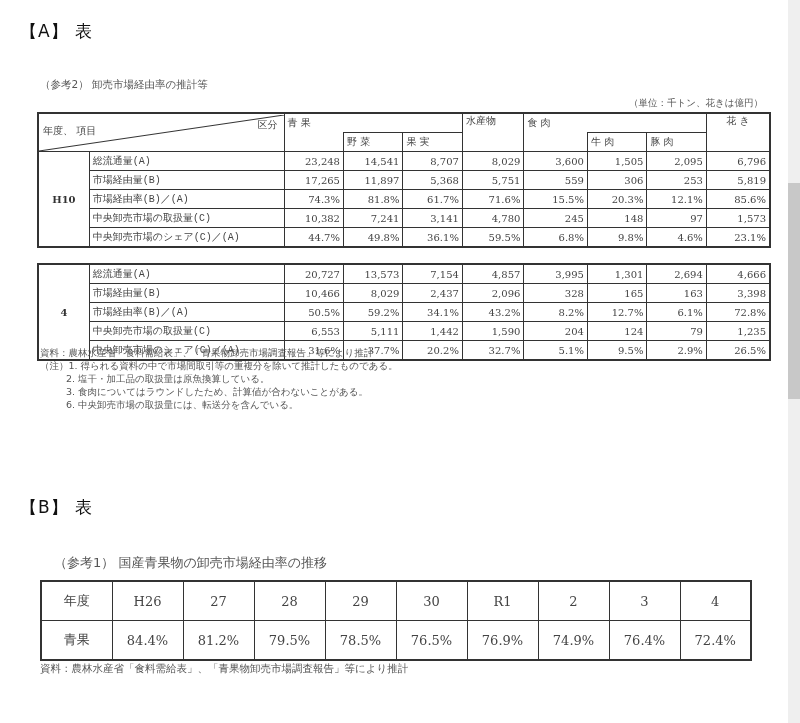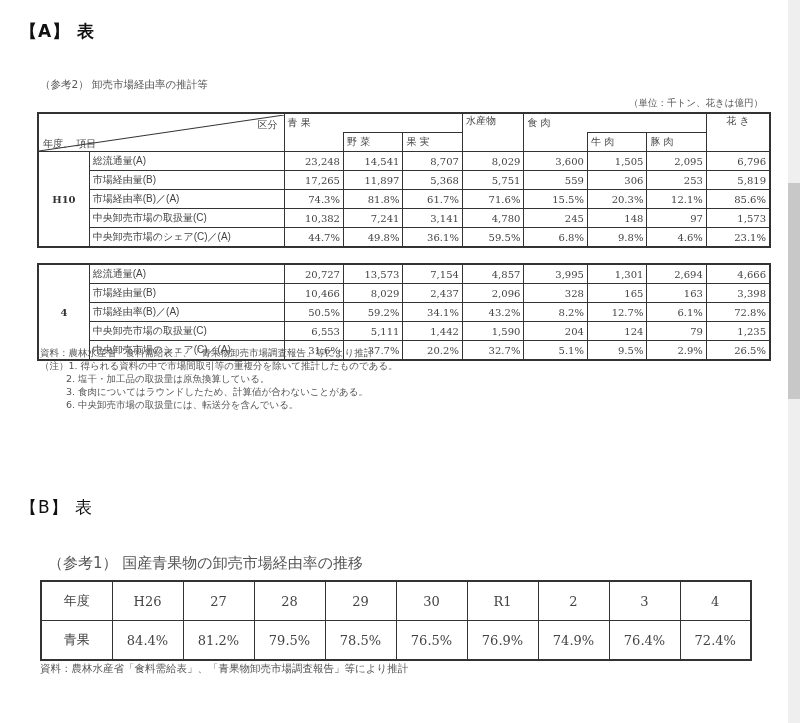--- a/index.html
+++ b/index.html
@@ -23,28 +23,28 @@
   table.ta {
     position: absolute; left: 37px; width: 734px; border-collapse: collapse;
     border: 2px solid #333; font-size: 10px; table-layout: fixed;
   }
   table.ta td, table.ta th {
     border: 1px solid #333; padding: 0 3px; height: 18px; font-weight: normal;
     color: #444; white-space: nowrap; overflow: hidden;
   }
   table.ta th { font-family: "DejaVu Sans", "Liberation Sans", sans-serif; font-size: 10px; text-align: left; }
   table.ta td.num { text-align: right; font-family: "DejaVu Serif", "Liberation Serif", serif; }
-  table.ta td.item { font-family: Liberation Sans, sans-serif; font-size: 10px; text-align: left; }
+  table.ta td.item { font-family: Liberation Mono, monospace; font-size: 10px; text-align: left; }
   table.ta td.year { text-align: center; font-weight: bold; color: #333; }
   .diag {
     position: relative; height: 36px;
     background: linear-gradient(to bottom right, transparent calc(50% - 1px), #333 50%, transparent calc(50% + 1px));
   }
   .diag .tr { position: absolute; right: 6px; top: 3px; }
-  .diag .bl { position: absolute; left: 4px; bottom: 0; }
+  .diag .bl { position: absolute; left: 4px; bottom: 13px; }
   .notes {
     position: absolute; left: 40px; top: 346px; font-family: "DejaVu Sans", "Liberation Sans", sans-serif;
     font-size: 9.5px; color: #555; line-height: 13px;
   }
   .notes .ind { padding-left: 26px; }
   table.tb {
     position: absolute; left: 40px; top: 580px; width: 712px; border-collapse: collapse;
     border: 2px solid #333; table-layout: fixed;
   }
   table.tb td {
@@ -57,21 +57,21 @@
     font-size: 10.5px; color: #555;
   }
   .scrollbar { position: absolute; right: 0; top: 0; width: 12px; height: 723px; background: #efefef; }
   .scroll-thumb { position: absolute; left: 0; top: 183px; width: 12px; height: 216px; background: #c8c8c8; }
 </style>
 </head>
 <body>
 
 <div class="page">
 
-  <div class="heading" style="top:20px;font-weight:bold;">【A】 表</div>
+  <div class="heading" style="top:20px;">【A】 表</div>
   <div class="caption" style="left:40px; top:78px;">（参考2） 卸売市場経由率の推計等</div>
   <div class="unit">（単位：千トン、花きは億円）</div>
 
   <table class="ta" style="top:112px;">
     <colgroup>
       <col style="width:50px">
         <col style="width:190px">
         <col style="width:58px">
         <col style="width:58px">
         <col style="width:58px">
@@ -236,21 +236,21 @@
 
   <div class="notes">
     <div>資料：農林水産省「食料需給表」、「青果物卸売市場調査報告」等により推計</div>
     <div>（注）1. 得られる資料の中で市場間取引等の重複分を除いて推計したものである。</div>
     <div class="ind">2. 塩干・加工品の取扱量は原魚換算している。</div>
     <div class="ind">3. 食肉についてはラウンドしたため、計算値が合わないことがある。</div>
     <div class="ind">6. 中央卸売市場の取扱量には、転送分を含んでいる。</div>
   </div>
 
   <div class="heading" style="top:496px;">【B】 表</div>
-  <div class="caption" style="left:48px; top:554px; font-size:15px;">（参考1） 国産青果物の卸売市場経由率の推移</div>
+  <div class="caption" style="left:54px; top:554px; font-size:13px;">（参考1） 国産青果物の卸売市場経由率の推移</div>
 
   <table class="tb">
     <tbody>
         <tr>
       <td class="lbl">年度</td>
       <td>H26</td>
       <td>27</td>
       <td>28</td>
       <td>29</td>
       <td>30</td>

